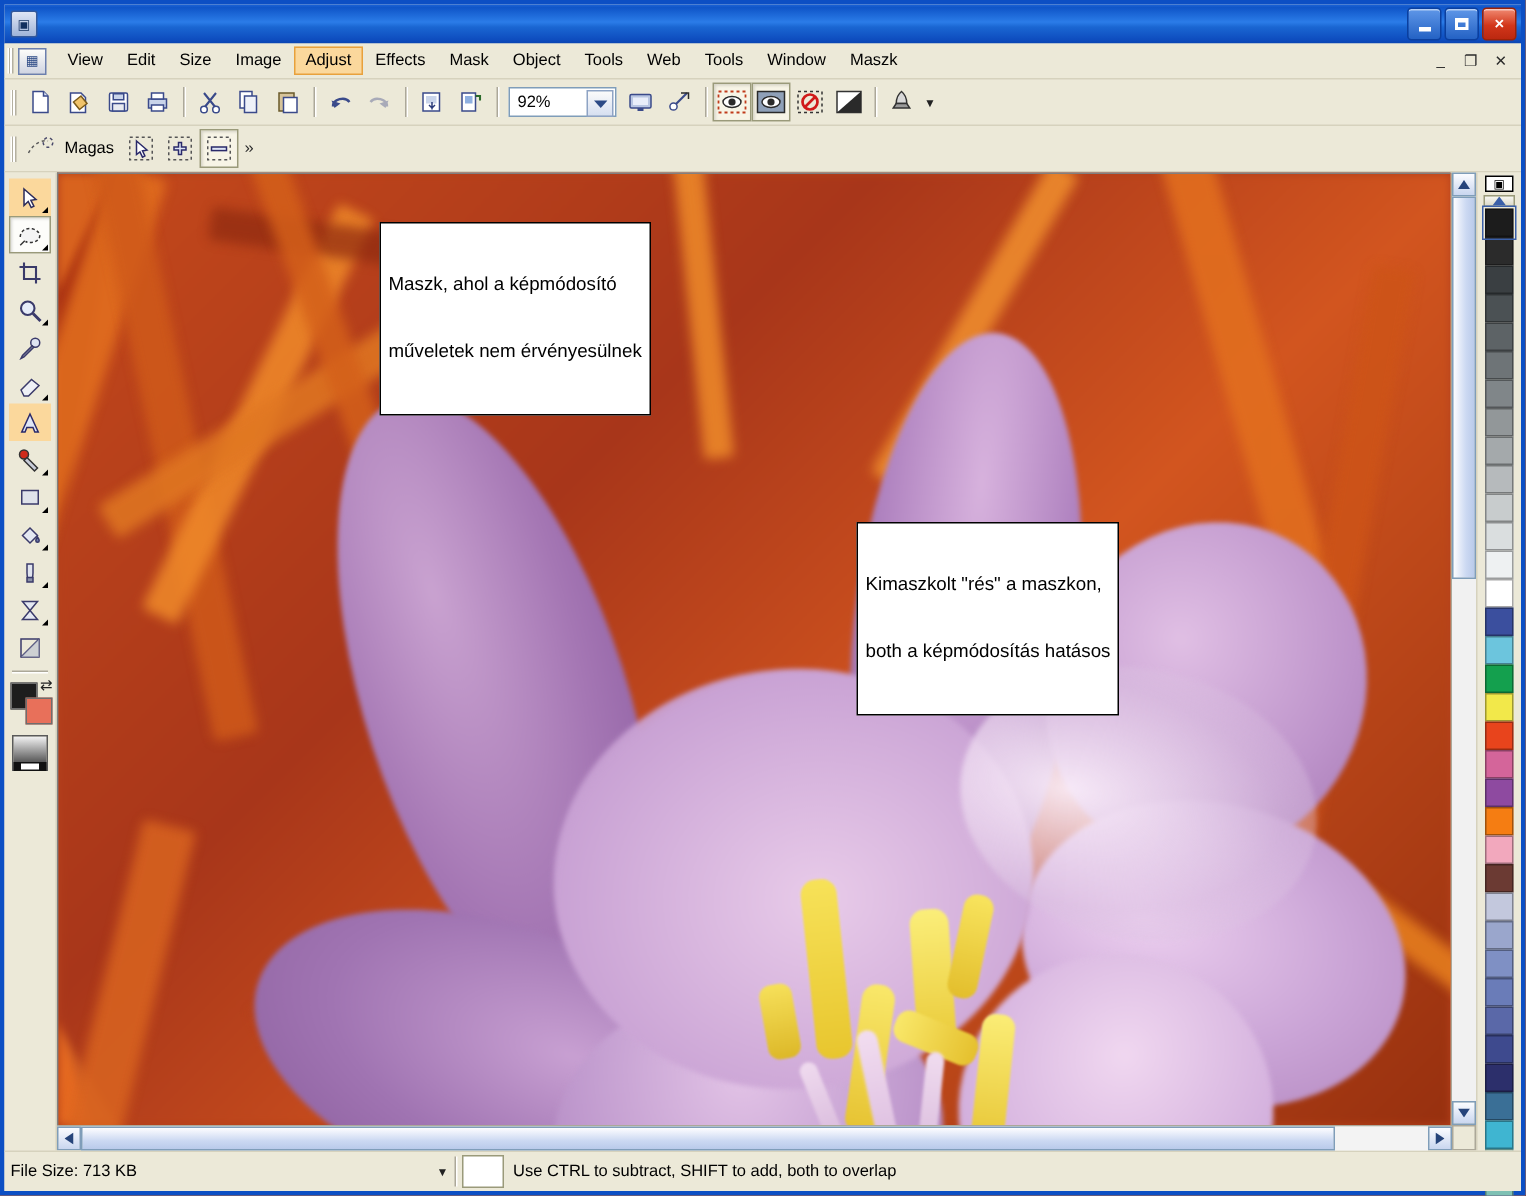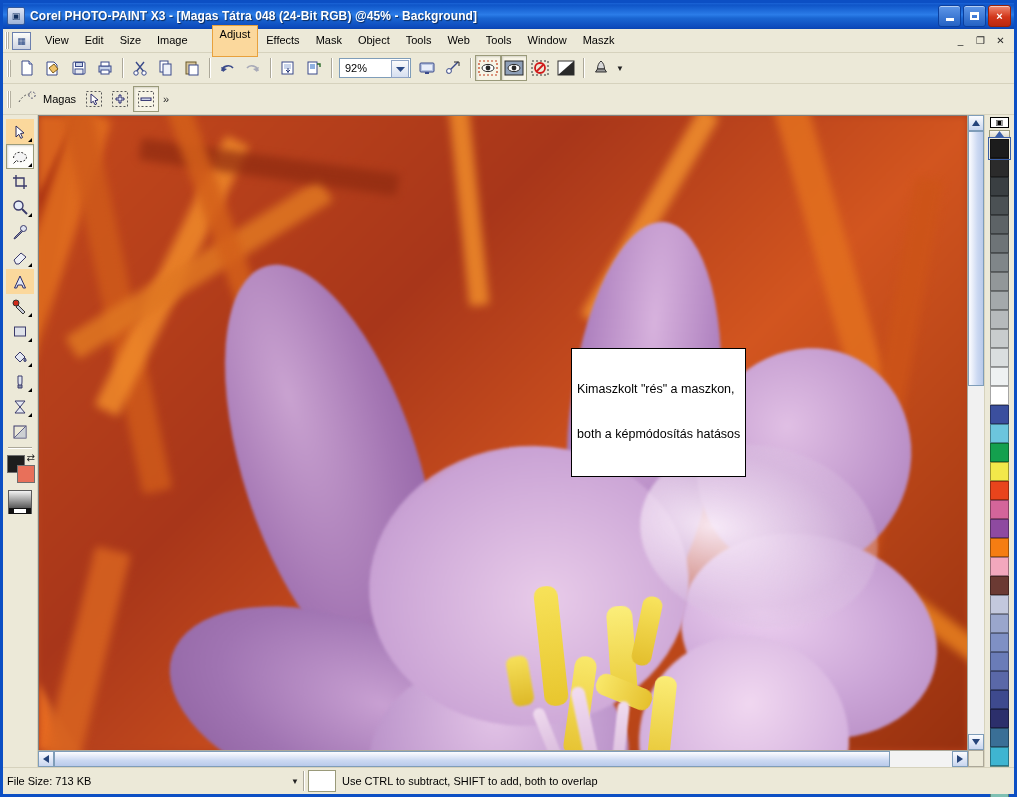--- a/index.html
+++ b/index.html
@@ -73,22 +73,21 @@
     display:flex;align-items:center;justify-content:center;
     font-size:9px;color:#2c4a86;
   }
   .menu-item{
     padding:3px 8px 4px 8px;color:#000;font-size:11px;cursor:default;
     white-space:nowrap;
   }
   .menu-item.active{
     background:#fbd89c;
     border:1px solid #e8a13c;
-    padding:2px 7px 16px 7px;
-    margin-left:16px;
+    padding:2px 7px 3px 7px;
   }
   .mdi-btns{position:absolute;right:4px;top:2px;display:flex;gap:1px;}
   .mdi-btn{
     width:17px;height:17px;
     background:#ece9d8;border:1px solid transparent;
     display:flex;align-items:center;justify-content:center;
     font-size:10px;color:#2a2a2a;cursor:default;font-family:"Liberation Sans",sans-serif;
   }
 
   
@@ -265,21 +264,20 @@
   .st-swatch{width:26px;height:20px;border:1px solid #9a9a7a;background:#fff;margin:0 6px 0 4px;}
   .st-msg{color:#000;}
 </style>
 </head>
 <body>
 
 <div id="app">
 
   <div class="titlebar">
     <div class="tb-icon">▣</div>
-    <div class="tb-title">Corel PHOTO-PAINT X3 - [Magas Tátra 048 (24-Bit RGB) @45% - Background]</div>
     <div class="tb-btns">
       <div class="tb-btn tb-min">
           <div class="glyph-min"></div>
         </div>
       <div class="tb-btn tb-max">
           <div class="glyph-max"></div>
         </div>
       <div class="tb-btn tb-close">×</div>
     </div>
   </div>
@@ -661,20 +659,24 @@
                  background:linear-gradient(180deg,#f2ddf0,#d9b9dd);transform:rotate(-12deg);
                  border-radius:7px;filter:blur(1.1px);"></div>
             <div class="petal" style="left:575px;top:585px;width:12px;height:80px;
                  background:linear-gradient(180deg,#f0dcef,#d6b6da);transform:rotate(6deg);
                  border-radius:7px;filter:blur(1.1px);"></div>
             <div class="petal" style="left:505px;top:590px;width:12px;height:70px;
                  background:linear-gradient(180deg,#efdaee,#d3b2d8);transform:rotate(-22deg);
                  border-radius:7px;filter:blur(1.1px);"></div>
           </div>
 
+          <div class="callout" style="left:214px;top:32px;">
+            <div>Maszk, ahol a képmódosító</div>
+            <div>műveletek nem érvényesülnek</div>
+          </div>
           <div class="callout" style="left:532px;top:232px;">
             <div>Kimaszkolt "rés" a maszkon,</div>
             <div>both a képmódosítás hatásos</div>
           </div>
         </div>
 
         <div class="vscroll">
           <div class="sb-btn">
             <svg width="8" height="6" viewBox="0 0 8 6">
                 <path d="M4 0l4 6H0z" fill="#26447a"></path>

